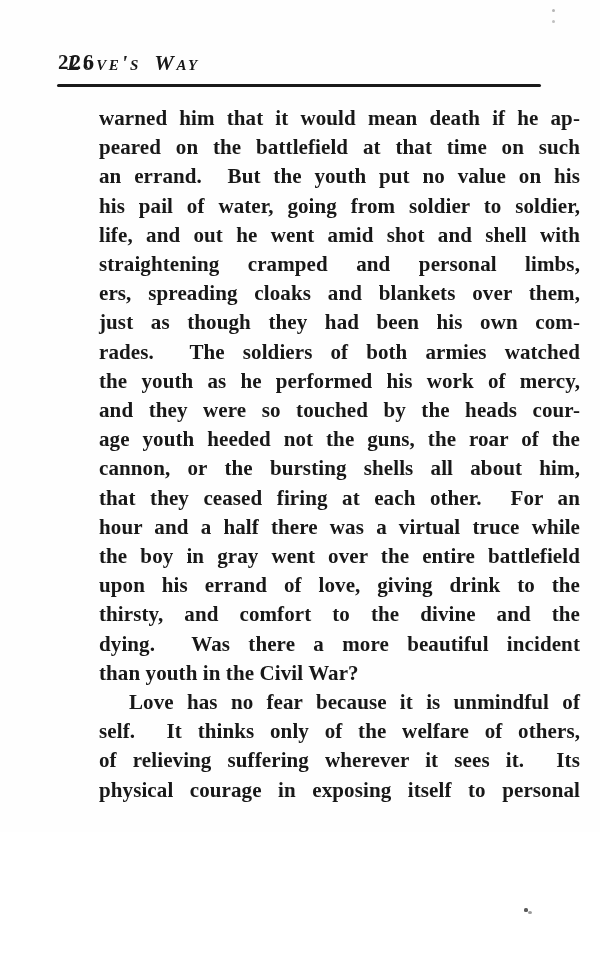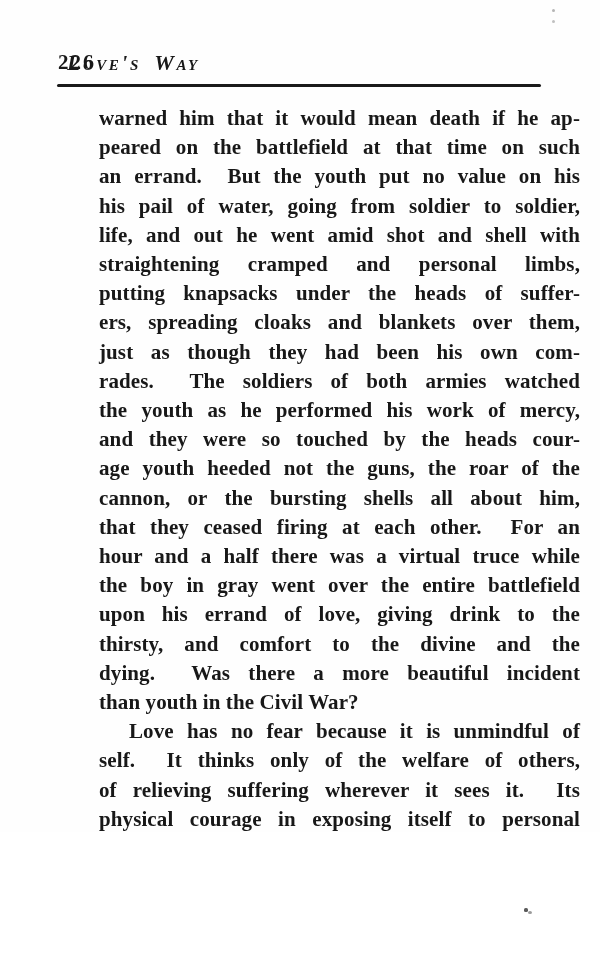--- a/index.html
+++ b/index.html
@@ -91,21 +91,20 @@
   </div>
   <div class="rule"></div>
   <div class="text-block">
       <div class="paragraph">
         <div class="line">warned him that it would mean death if he ap-</div>
         <div class="line">peared on the battlefield at that time on such</div>
         <div class="line">an errand.&nbsp; But the youth put no value on his</div>
         <div class="line">his pail of water, going from soldier to soldier,</div>
         <div class="line">life, and out he went amid shot and shell with</div>
         <div class="line">straightening cramped and personal limbs,</div>
-        <div class="line">putting knapsacks under the heads of suffer-</div>
         <div class="line">ers, spreading cloaks and blankets over them,</div>
         <div class="line">just as though they had been his own com-</div>
         <div class="line">rades.&nbsp; The soldiers of both armies watched</div>
         <div class="line">the youth as he performed his work of mercy,</div>
         <div class="line">and they were so touched by the heads cour-</div>
         <div class="line">age youth heeded not the guns, the roar of the</div>
         <div class="line">cannon, or the bursting shells all about him,</div>
         <div class="line">that they ceased firing at each other.&nbsp; For an</div>
         <div class="line">hour and a half there was a virtual truce while</div>
         <div class="line">the boy in gray went over the entire battlefield</div>

